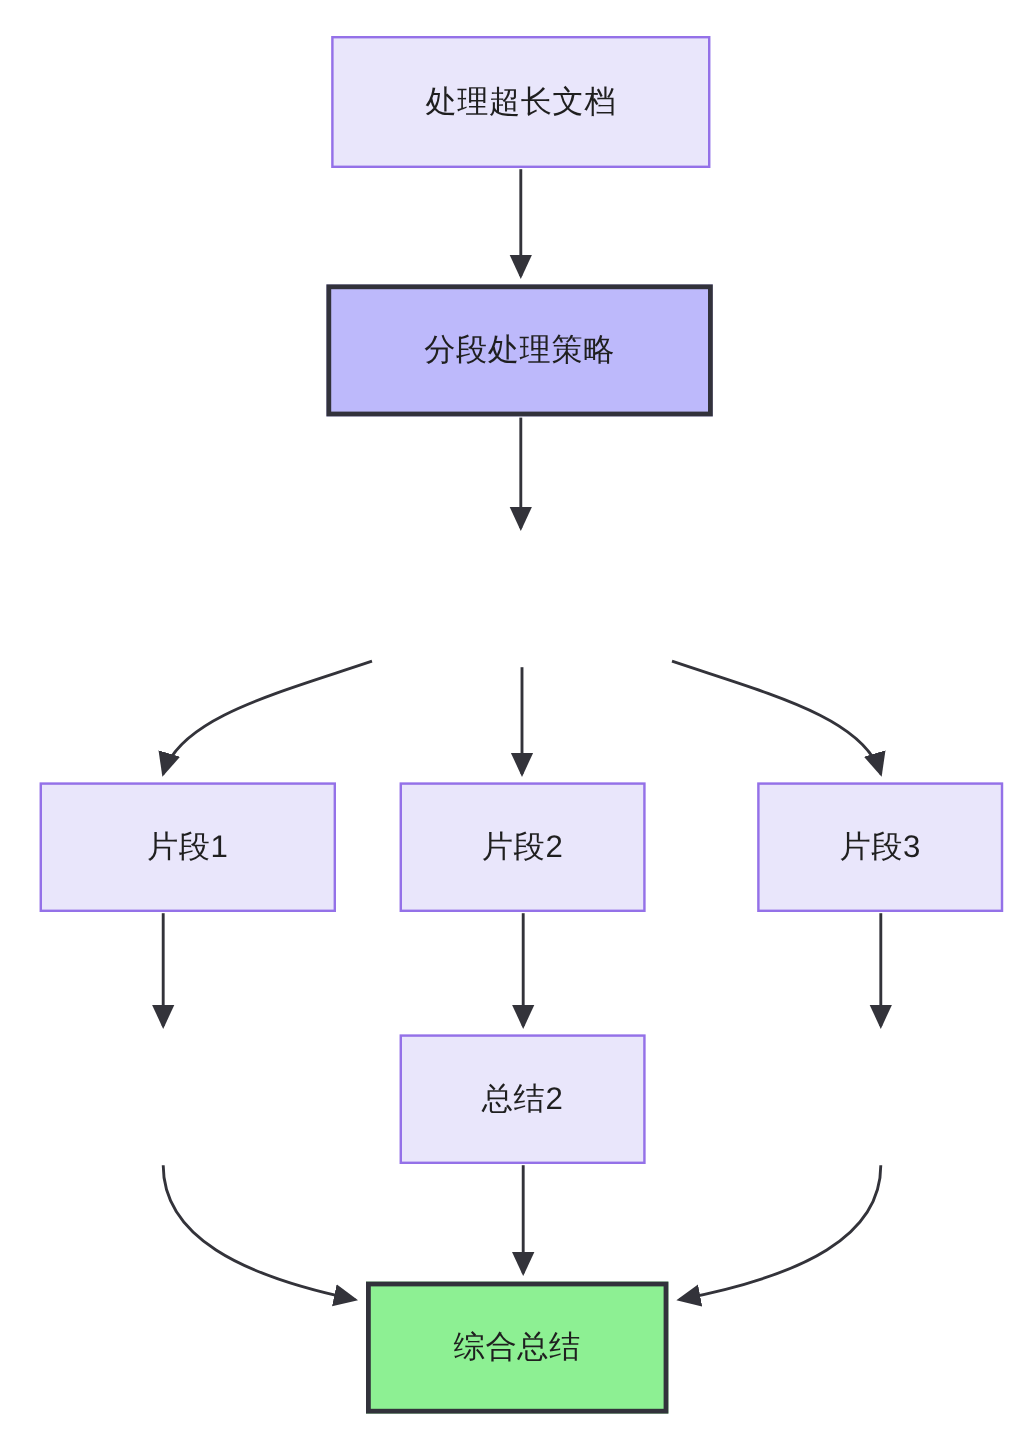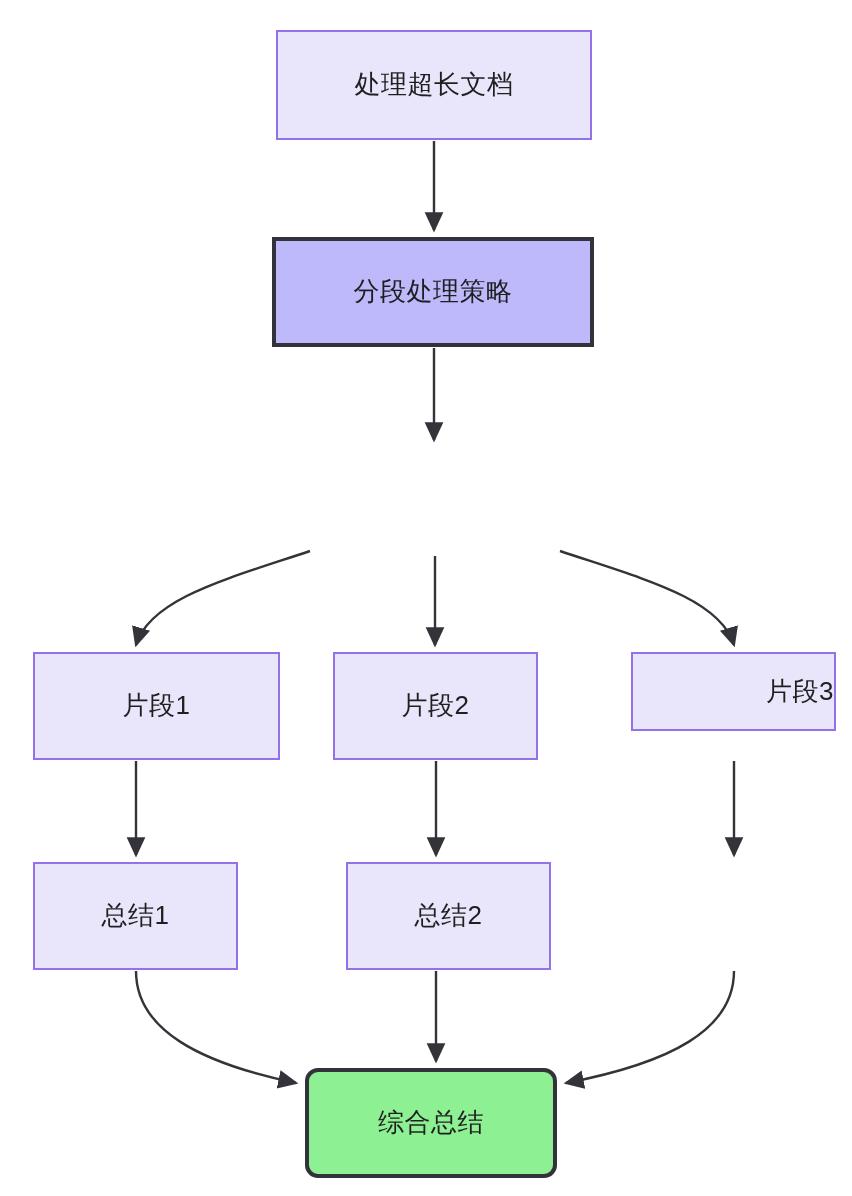--- a/index.html
+++ b/index.html
@@ -54,27 +54,27 @@
   }
   
   #node-process-long-doc { left: 276px; top: 30px;  width: 316px; height: 110px; }
   
   #node-chunk-strategy   { left: 272px; top: 237px; width: 322px; height: 110px; }
   
   #node-original-doc     { left: 310px; top: 447px; width: 250px; height: 108px; }
   
   #node-fragment-1       { left: 33px;  top: 652px; width: 247px; height: 108px; }
   #node-fragment-2       { left: 333px; top: 652px; width: 205px; height: 108px; }
-  #node-fragment-3       { left: 631px; top: 652px; width: 205px; height: 79px; justify-content: flex-end; }
+  #node-fragment-3       { left: 631px; top: 652px; width: 205px; height: 108px; }
   
   #node-summary-1        { left: 33px;  top: 862px; width: 205px; height: 108px; }
-  #node-summary-2        { left: 333px; top: 862px; width: 205px; height: 108px; margin-left: 13px; }
+  #node-summary-2        { left: 333px; top: 862px; width: 205px; height: 108px; }
   #node-summary-3        { left: 631px; top: 862px; width: 205px; height: 108px; }
   
-  #node-final-summary    { left: 305px; top: 1068px; width: 252px; height: 110px; border-radius: 13px; }
+  #node-final-summary    { left: 305px; top: 1068px; width: 252px; height: 110px; }
 </style>
 </head>
 <body>
 
 <div id="flowchart">
 
   <svg id="edge-layer" viewBox="0 0 852 1196" width="852" height="1196" xmlns="http://www.w3.org/2000/svg">
     <defs>
       <marker id="arrowhead" markerWidth="9" markerHeight="9" refX="7.4" refY="4.5" orient="auto" markerUnits="strokeWidth">
         <path d="M 0 0.6 L 8.4 4.5 L 0 8.4 z" fill="#33333a"></path>
@@ -120,23 +120,20 @@
   </div>
 
   <div class="node node-normal" id="node-fragment-2">
     <span>片段2</span>
   </div>
 
   <div class="node node-normal" id="node-fragment-3">
     <span>片段3</span>
   </div>
 
-  <div class="node node-normal" id="node-summary-1">
-    <span>总结1</span>
-  </div>
 
   <div class="node node-normal" id="node-summary-2">
     <span>总结2</span>
   </div>
 
 
   <div class="node node-result" id="node-final-summary">
     <span>综合总结</span>
   </div>
 

